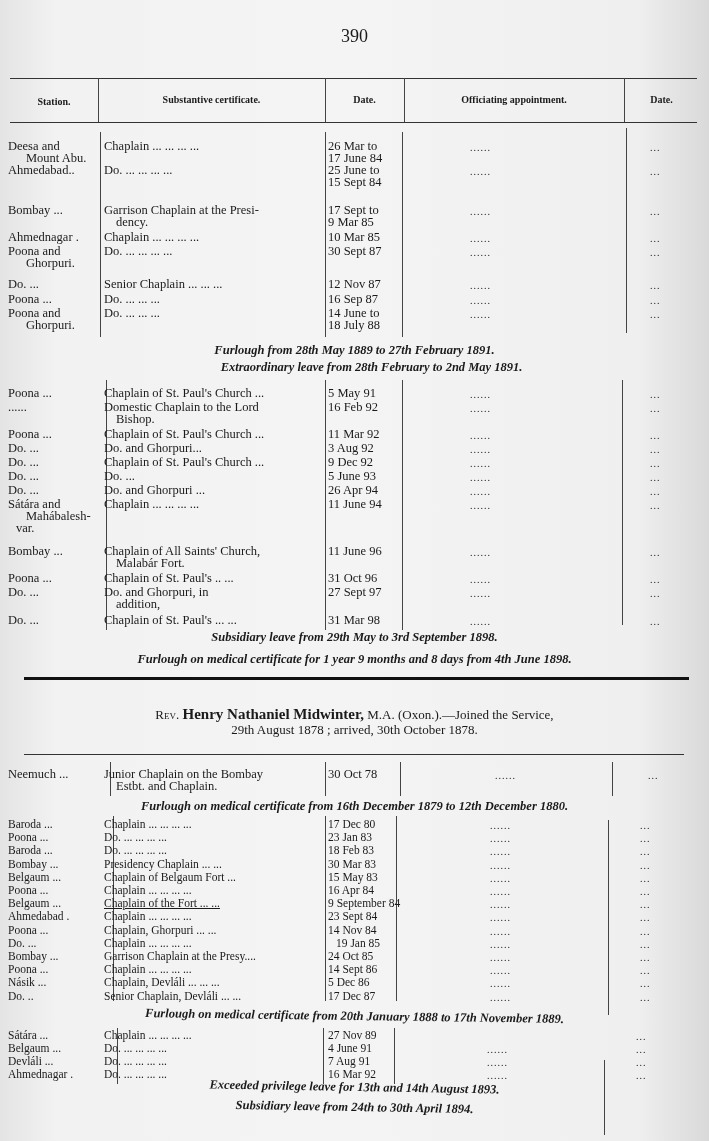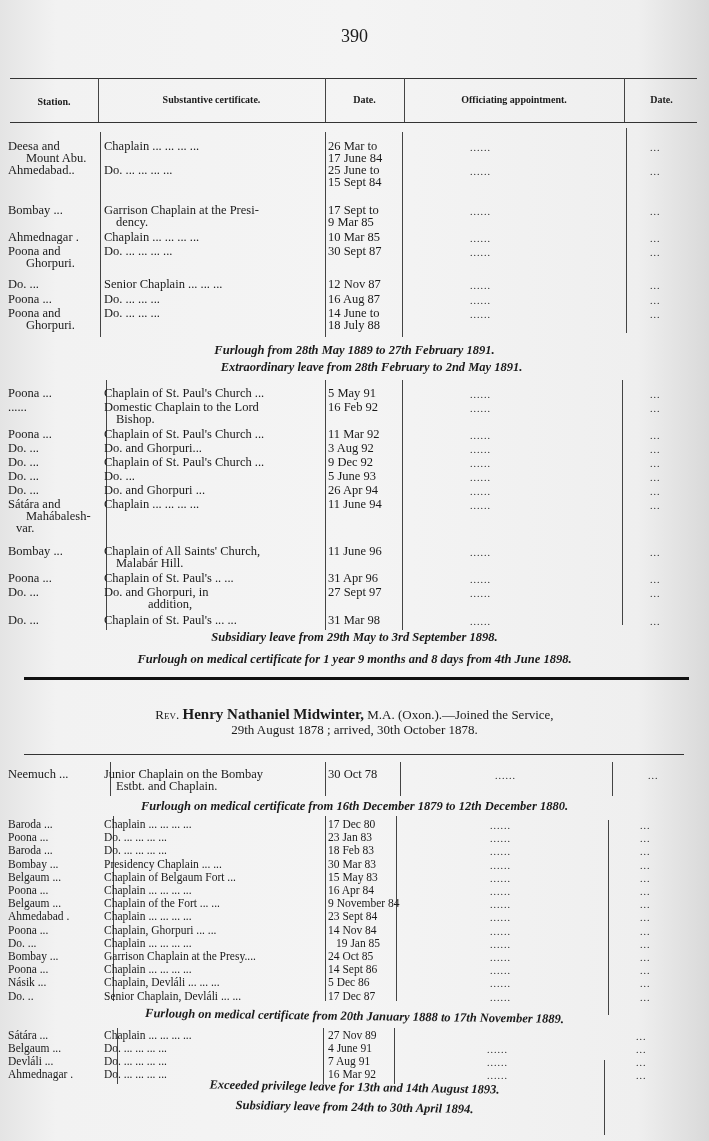--- a/index.html
+++ b/index.html
@@ -97,21 +97,21 @@
     <div class="row" style="top: 278px;">
       <span class="st" style="top: 0px;">Do. ...</span>
       <span class="ap" style="top: 0px;">Senior Chaplain ... ... ...</span>
       <span class="dt" style="top: 0px;">12 Nov 87</span>
       <span class="of" style="top: 2px;">......</span>
       <span class="od" style="top: 2px;">...</span>
     </div>
     <div class="row" style="top: 293px;">
       <span class="st" style="top: 0px;">Poona ...</span>
       <span class="ap" style="top: 0px;">Do. ... ... ...</span>
-      <span class="dt" style="top: 0px;">16 Aug 87</span>
+      <span class="dt" style="top: 0px;">16 Sep 87</span>
       <span class="of" style="top: 2px;">......</span>
       <span class="od" style="top: 2px;">...</span>
     </div>
     <div class="row" style="top: 307px;">
       <span class="st" style="top: 0px;">Poona and</span>
       <span class="st2" style="top: 12px;">Ghorpuri.</span>
       <span class="ap" style="top: 0px;">Do. ... ... ...</span>
       <span class="dt" style="top: 0px;">14 June to</span>
       <span class="dt2" style="top: 12px;">18 July 88</span>
       <span class="of" style="top: 2px;">......</span>
@@ -183,36 +183,36 @@
       <span class="st2" style="top: 12px;">Mahábalesh-</span>
       <span class="st" style="top: 24px; left: 16px;">var.</span>
       <span class="ap" style="top: 0px;">Chaplain ... ... ... ...</span>
       <span class="dt" style="top: 0px;">11 June 94</span>
       <span class="of" style="top: 2px;">......</span>
       <span class="od" style="top: 2px;">...</span>
     </div>
     <div class="row" style="top: 545px;">
       <span class="st" style="top: 0px;">Bombay ...</span>
       <span class="ap" style="top: 0px;">Chaplain of All Saints' Church,</span>
-      <span class="ap2" style="top: 12px;">Malabár Hill.</span>
+      <span class="ap2" style="top: 12px;">Malabár Fort.</span>
       <span class="dt" style="top: 0px;">11 June 96</span>
       <span class="of" style="top: 2px;">......</span>
       <span class="od" style="top: 2px;">...</span>
     </div>
     <div class="row" style="top: 572px;">
       <span class="st" style="top: 0px;">Poona ...</span>
       <span class="ap" style="top: 0px;">Chaplain of St. Paul's .. ...</span>
-      <span class="dt" style="top: 0px;">31 Apr 96</span>
+      <span class="dt" style="top: 0px;">31 Oct 96</span>
       <span class="of" style="top: 2px;">......</span>
       <span class="od" style="top: 2px;">...</span>
     </div>
     <div class="row" style="top: 586px;">
       <span class="st" style="top: 0px;">Do. ...</span>
       <span class="ap" style="top: 0px;">Do. and Ghorpuri, in</span>
-      <span class="ap2" style="top: 12px; margin-left: 32px;">addition,</span>
+      <span class="ap2" style="top: 12px;">addition,</span>
       <span class="dt" style="top: 0px;">27 Sept 97</span>
       <span class="of" style="top: 2px;">......</span>
       <span class="od" style="top: 2px;">...</span>
     </div>
     <div class="row" style="top: 614px;">
       <span class="st" style="top: 0px;">Do. ...</span>
       <span class="ap" style="top: 0px;">Chaplain of St. Paul's ... ...</span>
       <span class="dt" style="top: 0px;">31 Mar 98</span>
       <span class="of" style="top: 2px;">......</span>
       <span class="od" style="top: 2px;">...</span>
@@ -293,22 +293,22 @@
     </div>
     <div class="row" style="top: 884px; font-size: 11.5px;">
       <span class="st" style="top: 0px;">Poona ...</span>
       <span class="ap" style="top: 0px;">Chaplain ... ... ... ...</span>
       <span class="dt" style="top: 0px;">16 Apr 84</span>
       <span class="of" style="top: 2px; left: 490px;">......</span>
       <span class="od" style="top: 2px; left: 640px;">...</span>
     </div>
     <div class="row" style="top: 897.2px; font-size: 11.5px;">
       <span class="st" style="top: 0px;">Belgaum ...</span>
-      <span class="ap" style="top: 0px;">Chaplain of the Fort ... ...</span>
-      <span class="dt" style="top: 0px;">9 November 84</span>
+      <span class="ap" style="top: 0px; text-decoration: underline;">Chaplain of the Fort ... ...</span>
+      <span class="dt" style="top: 0px;">9 September 84</span>
       <span class="of" style="top: 2px; left: 490px;">......</span>
       <span class="od" style="top: 2px; left: 640px;">...</span>
     </div>
     <div class="row" style="top: 910.4px; font-size: 11.5px;">
       <span class="st" style="top: 0px;">Ahmedabad .</span>
       <span class="ap" style="top: 0px;">Chaplain ... ... ... ...</span>
       <span class="dt" style="top: 0px;">23 Sept 84</span>
       <span class="of" style="top: 2px; left: 490px;">......</span>
       <span class="od" style="top: 2px; left: 640px;">...</span>
     </div>

